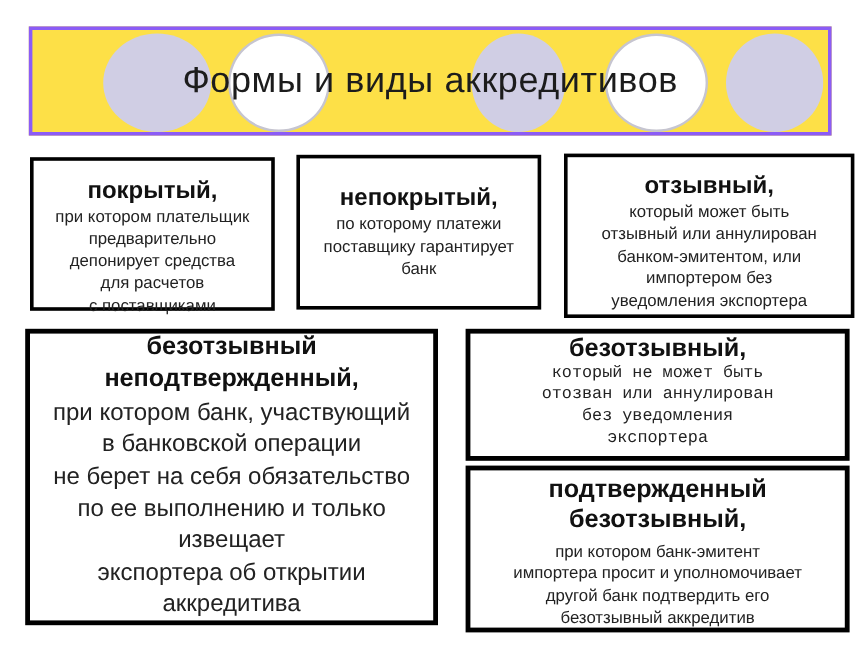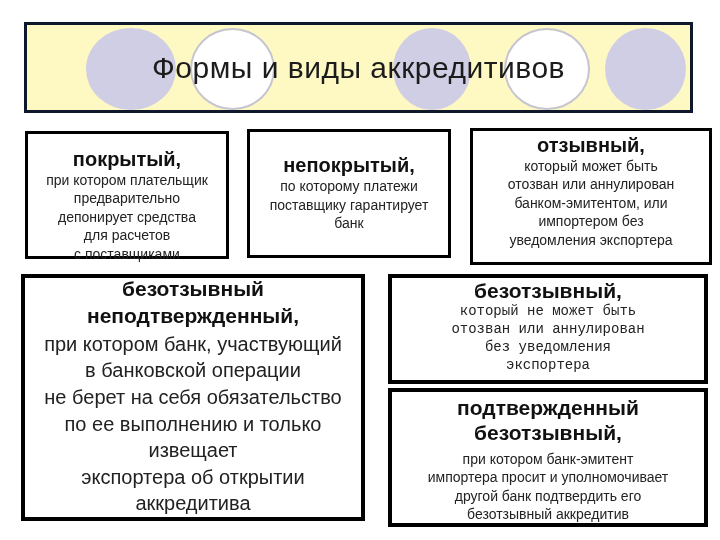--- a/index.html
+++ b/index.html
@@ -16,23 +16,23 @@
     background: #ffffff;
     overflow: hidden;
     color: #1c1c1c;
   }
 
   
   .title-box {
     position: absolute;
     left: 24px; top: 22px;
     width: 669px; height: 91px;
-    border: 3px solid #0f172a;
+    border: 3px solid #8b5cf6;
     box-sizing: border-box;
-    background: #fef9c3;
+    background: #fde047;
     overflow: hidden;
   }
   .circle {
     position: absolute;
     top: 3px;
     height: 82px;
     border-radius: 50%;
     z-index: 1;
   }
   .circle.filled { background: #d0cee4; }
@@ -75,21 +75,21 @@
     white-space: pre-line;
     line-height: 1.15;
   }
   .box-body {
     white-space: pre-line;
   }
 
   
   .b1 { left: 25px;  top: 131px; width: 204px; height: 128px; justify-content: flex-start; padding-top: 14px; }
   .b2 { left: 247px; top: 129px; width: 204px; height: 129px; justify-content: center; }
-  .b3 { left: 470px; top: 128px; width: 242px; height: 137px; justify-content: flex-start; padding-top: 3px; }
+  .b3 { left: 470px; top: 128px; width: 242px; height: 137px; justify-content: flex-start; padding-top: 13px; }
   .b1 .box-title, .b2 .box-title, .b3 .box-title { font-size: 20px; }
   .b1 .box-body, .b2 .box-body, .b3 .box-body { font-size: 14px; line-height: 1.32; }
 
   
   .b4 {
     left: 21px; top: 274px; width: 344px; height: 247px;
     border-width: 4px;
     justify-content: flex-end;
   }
   .b4 .box-title { font-size: 21px; line-height: 1.25; margin-bottom: 2px; }
@@ -138,21 +138,21 @@
   <div class="box b2">
     <div class="box-title">непокрытый,</div>
     <div class="box-body">по которому платежи
 поставщику гарантирует
 банк</div>
   </div>
 
   <div class="box b3">
     <div class="box-title">отзывный,</div>
     <div class="box-body">который может быть
-отозван или аннулирован
+отзывный или аннулирован
 банком-эмитентом, или
 импортером без
 уведомления экспортера</div>
   </div>
 
   <div class="box b4">
     <div class="box-title">безотзывный
 неподтвержденный,</div>
     <div class="box-body">при котором банк, участвующий
 в банковской операции

